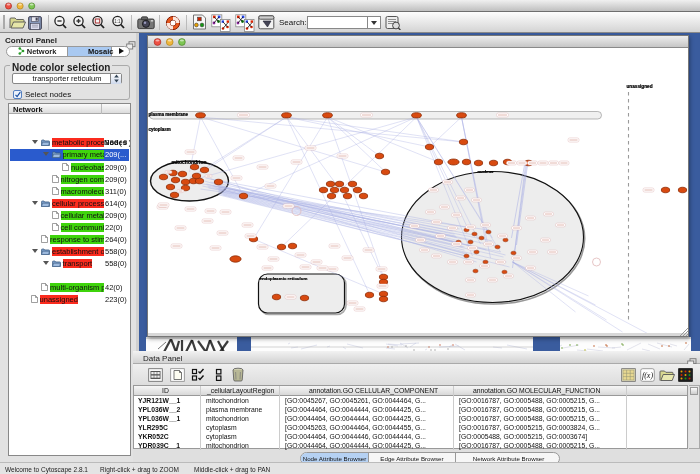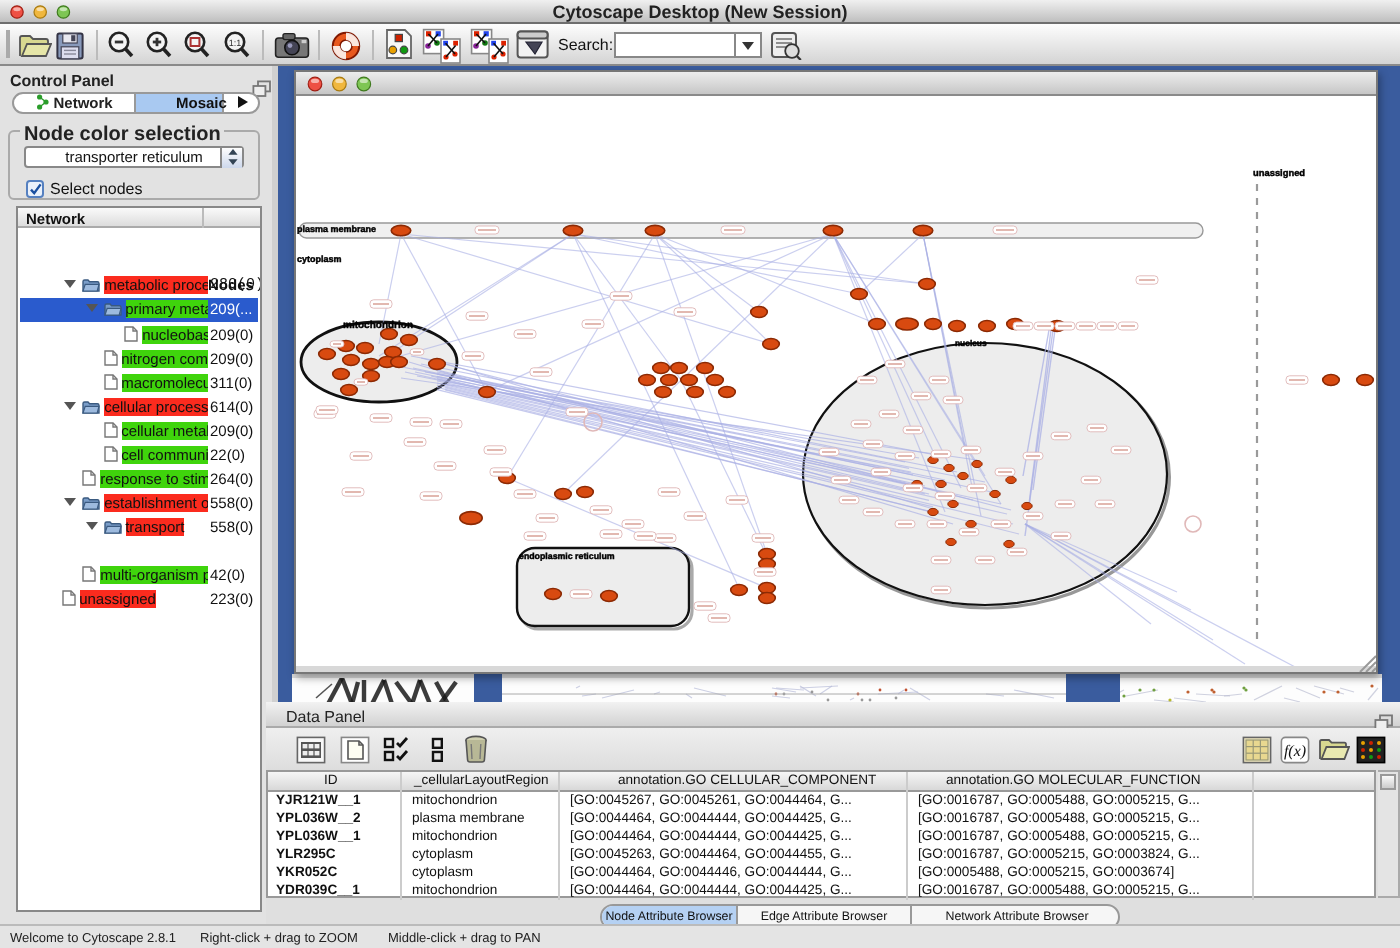--- a/index.html
+++ b/index.html
@@ -9,21 +9,20 @@
 
 <div class="abs" style="left:0;top:0;width:700px;height:12px;background:linear-gradient(#f0f0f0,#bfbfbf);border-bottom:1px solid #6e6e6e;">
   <svg class="abs" style="left:3px;top:0" width="42" height="12" viewBox="0 0 42 12">
       <circle cx="5.5" cy="6" r="3.1" fill="#ee5044" stroke="#a02015" stroke-width="0.6"></circle>
       <ellipse cx="5.5" cy="4.605" rx="1.8599999999999999" ry="0.9920000000000001" fill="#fff" fill-opacity="0.55"></ellipse>
       <circle cx="17.1" cy="6" r="3.1" fill="#f0b73e" stroke="#a87a10" stroke-width="0.6"></circle>
       <ellipse cx="17.1" cy="4.605" rx="1.8599999999999999" ry="0.9920000000000001" fill="#fff" fill-opacity="0.55"></ellipse>
       <circle cx="28.700000000000003" cy="6" r="3.1" fill="#7ec654" stroke="#3f7a1e" stroke-width="0.6"></circle>
       <ellipse cx="28.700000000000003" cy="4.605" rx="1.8599999999999999" ry="0.9920000000000001" fill="#fff" fill-opacity="0.55"></ellipse>
     </svg>
-  <div class="abs" style="left:0;right:0;top:1px;text-align:center;font-size:9px;font-weight:bold;color:#222;">Cytoscape Desktop (New Session)</div>
 </div>
 
 <div class="abs" style="left:0;top:12px;width:700px;height:21px;background:linear-gradient(#fdfdfd,#d4d4d4);border-bottom:1px solid #8a8a8a;">
   <div class="abs" style="left:3px;top:3px;height:14px;border-left:1px solid #aaa;border-right:1px solid #aaa;width:2px;"></div>
   <div class="abs" style="left:9px;top:4px;"><svg width="17" height="14" viewBox="0 0 17 14">
         <path d="M1 12 L1 3 Q1 2 2 2 L6 2 L7.5 3.5 L14 3.5 Q15 3.5 15 4.5 L15 6" fill="#d8d890" stroke="#555" stroke-width="0.9"></path>
         <path d="M2 12 L4.5 6 L16.5 6 L14 12 Z" fill="#e6e6a8" stroke="#555" stroke-width="0.9"></path>
       </svg></div>
   <div class="abs" style="left:28px;top:4px;"><svg width="14" height="14" viewBox="0 0 14 14">
         <rect x="0.7" y="0.7" width="12.6" height="12.6" rx="1" fill="#8899bb" stroke="#334"></rect>

